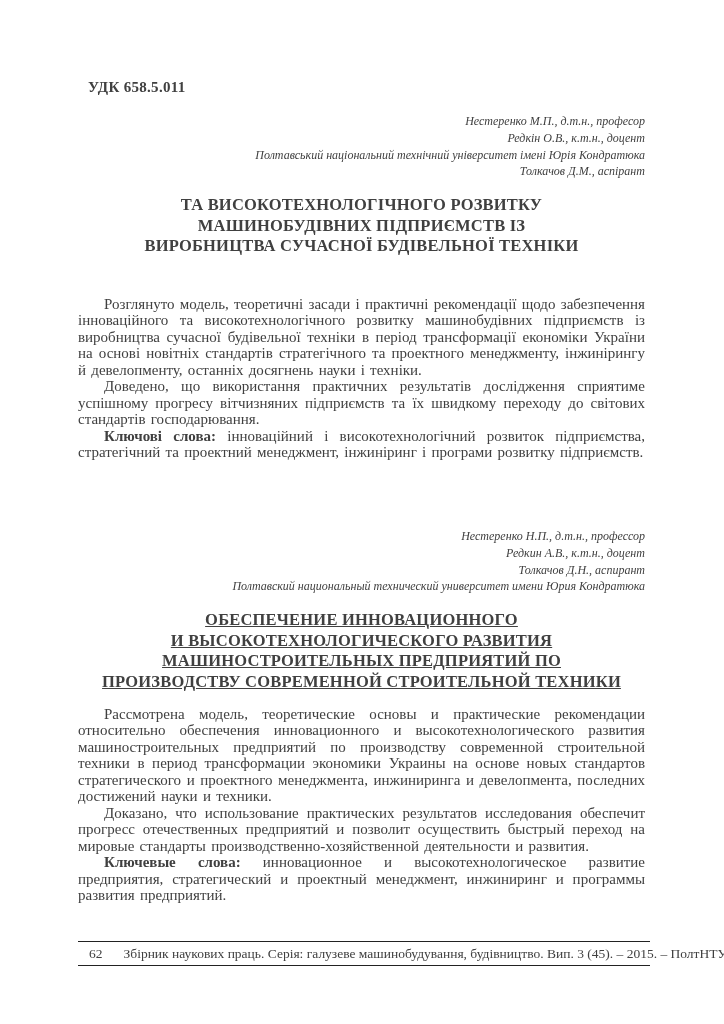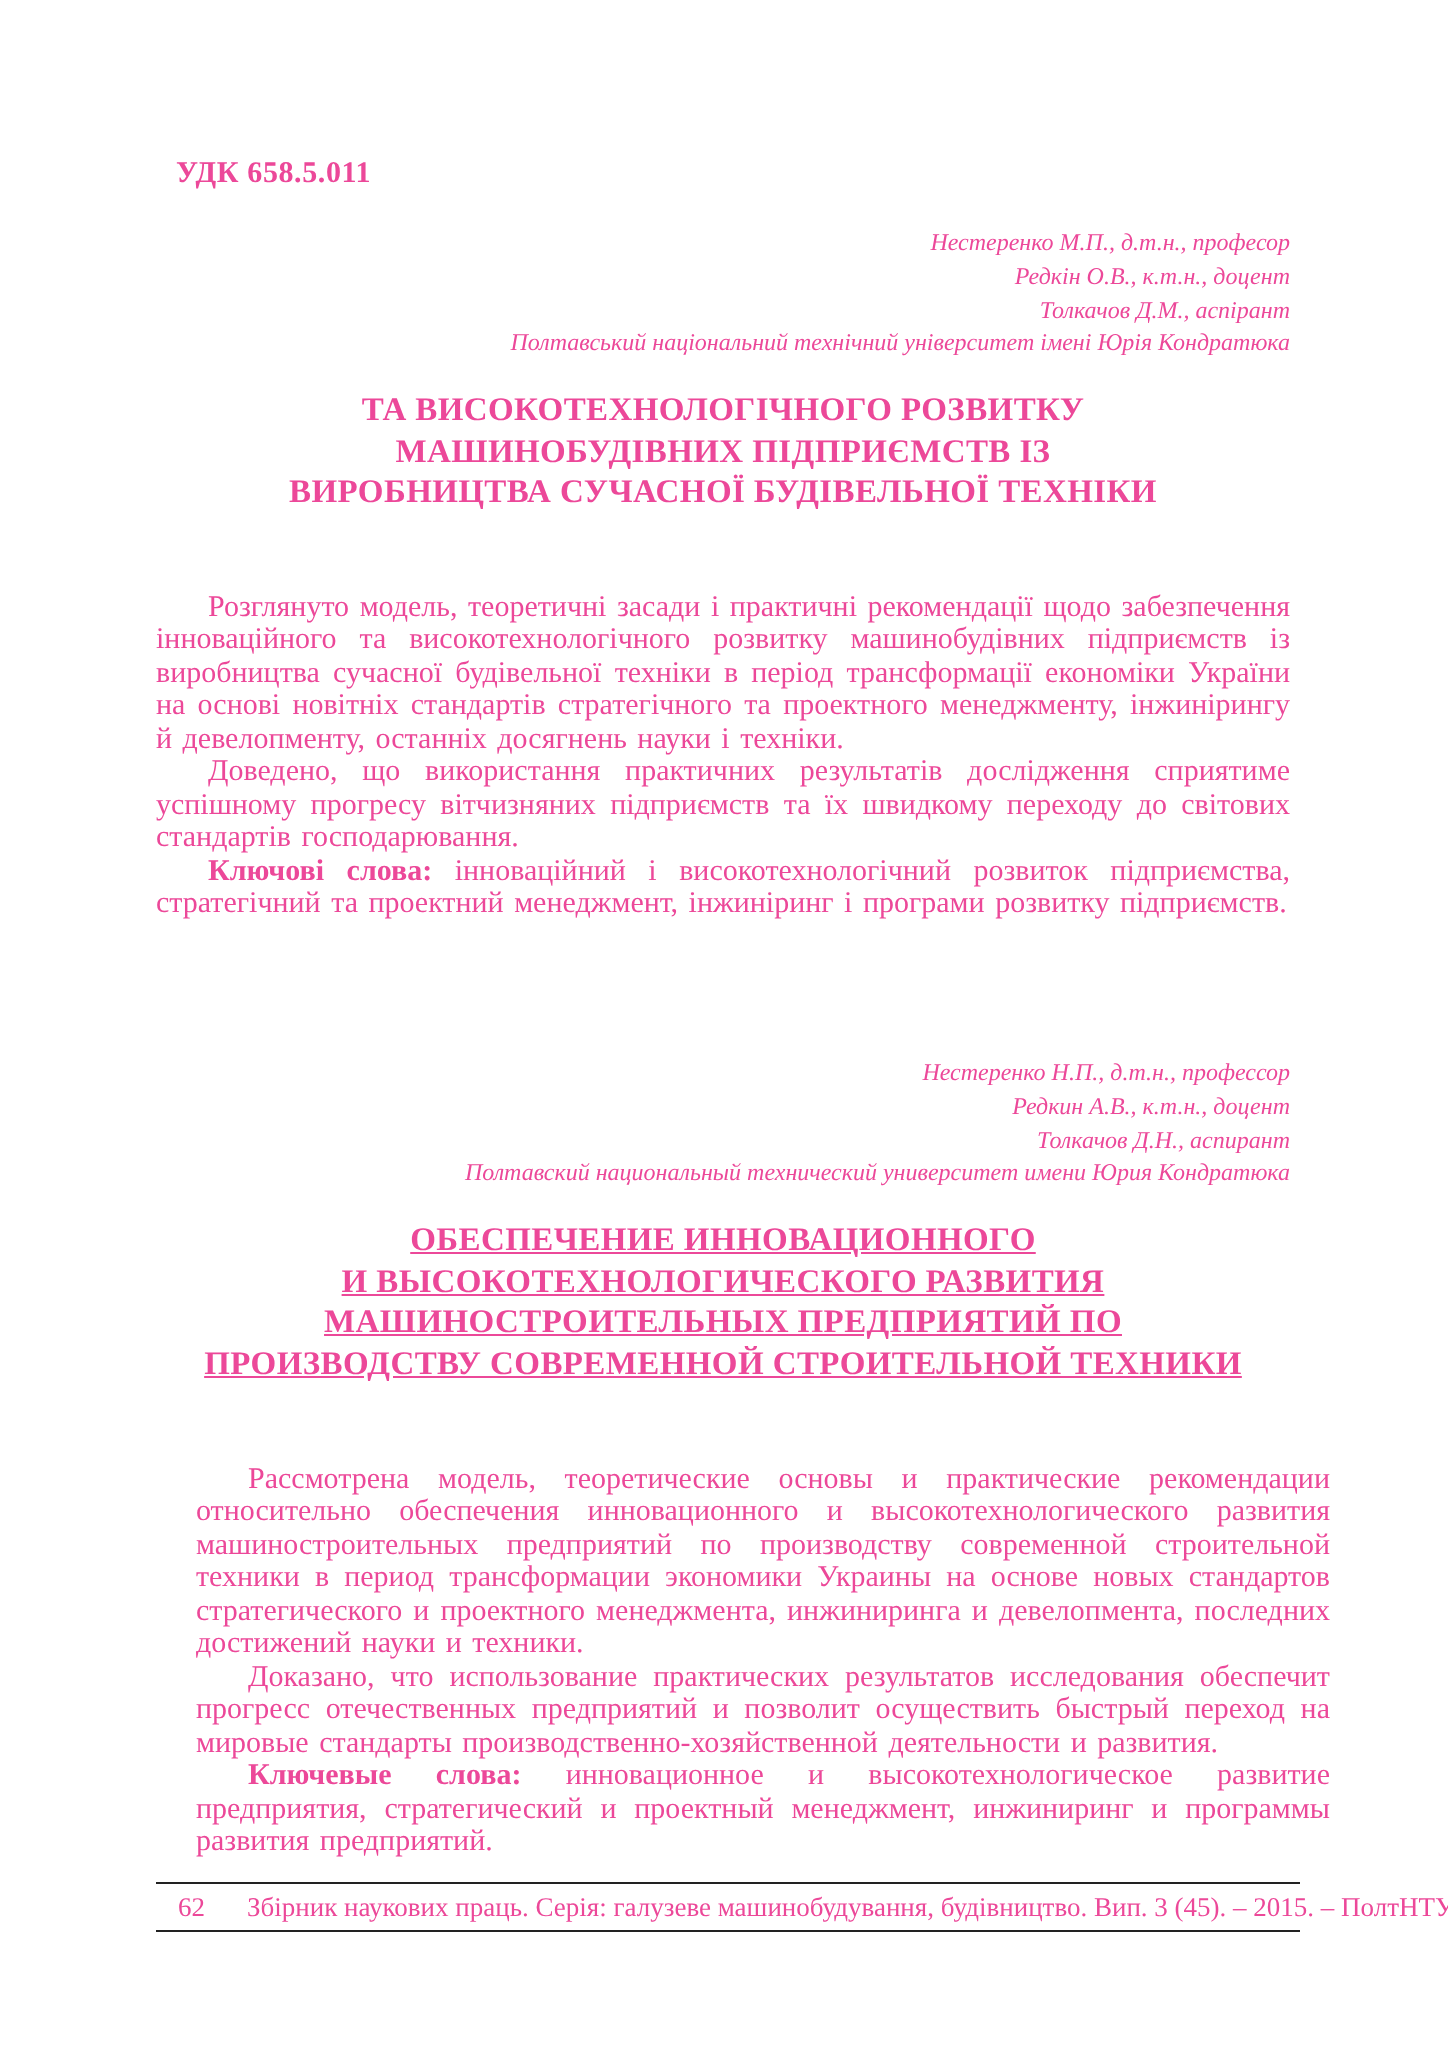--- a/index.html
+++ b/index.html
@@ -1,20 +1,20 @@
 <!DOCTYPE html>
 <html><head>
 <meta charset="utf-8">
 <style>
   html,body{margin:0;padding:0;background:#e8e8e8;}
   .page{
     position:relative;
     width:724px;height:1024px;
     background:#ffffff;
-    color:#ec4899;
+    color:#404040;
     font-family:"Liberation Serif","DejaVu Serif",serif;
     overflow:hidden;
   }
   .udc{
     position:absolute;left:88px;top:79px;
     font-size:15px;font-weight:bold;letter-spacing:.3px;
   }
   .authors{
     position:absolute;left:78px;width:567px;
     text-align:right;font-style:italic;
@@ -29,21 +29,21 @@
     letter-spacing:.2px;
   }
   .title-ua{top:195px;}
   .title-ru{top:610px;text-decoration:underline;}
   .abstract{
     position:absolute;left:78px;width:567px;
     font-size:15px;line-height:16.45px;
     text-align:justify;word-spacing:1.5px;
   }
   .abstract-ua{top:296px;}
-  .abstract-ru{top:732px;margin-left:20px;}
+  .abstract-ru{top:706px;}
   .abstract p{margin:0;text-indent:26px;}
   .kw-label{font-weight:bold;}
   .footer{
     position:absolute;left:78px;top:941px;width:572px;height:25px;
     border-top:1.5px solid #222;border-bottom:1.5px solid #222;
     box-sizing:border-box;
     display:flex;align-items:center;
     font-size:13.5px;line-height:13.5px;
     padding-left:11px;
   }
@@ -53,22 +53,22 @@
 </head>
 <body>
 
 <div class="page">
 
   <div class="udc">УДК 658.5.011</div>
 
   <div class="authors authors-ua">
     <div>Нестеренко М.П., д.т.н., професор</div>
     <div>Редкін О.В., к.т.н., доцент</div>
+    <div>Полтавський національний технічний університет імені Юрія Кондратюка</div>
     <div>Толкачов Д.М., аспірант</div>
-    <div>Полтавський національний технічний університет імені Юрія Кондратюка</div>
   </div>
 
   <div class="paper-title title-ua">
     <div>ТА ВИСОКОТЕХНОЛОГІЧНОГО РОЗВИТКУ</div>
     <div>МАШИНОБУДІВНИХ ПІДПРИЄМСТВ ІЗ</div>
     <div>ВИРОБНИЦТВА СУЧАСНОЇ БУДІВЕЛЬНОЇ ТЕХНІКИ</div>
   </div>
 
   <div class="abstract abstract-ua">
     <p>Розглянуто модель, теоретичні засади і практичні рекомендації щодо забезпечення інноваційного та високотехнологічного розвитку машинобудівних підприємств із виробництва сучасної будівельної техніки в період трансформації економіки України на основі новітніх стандартів стратегічного та проектного менеджменту, інжинірингу й девелопменту, останніх досягнень науки і техніки.</p>

